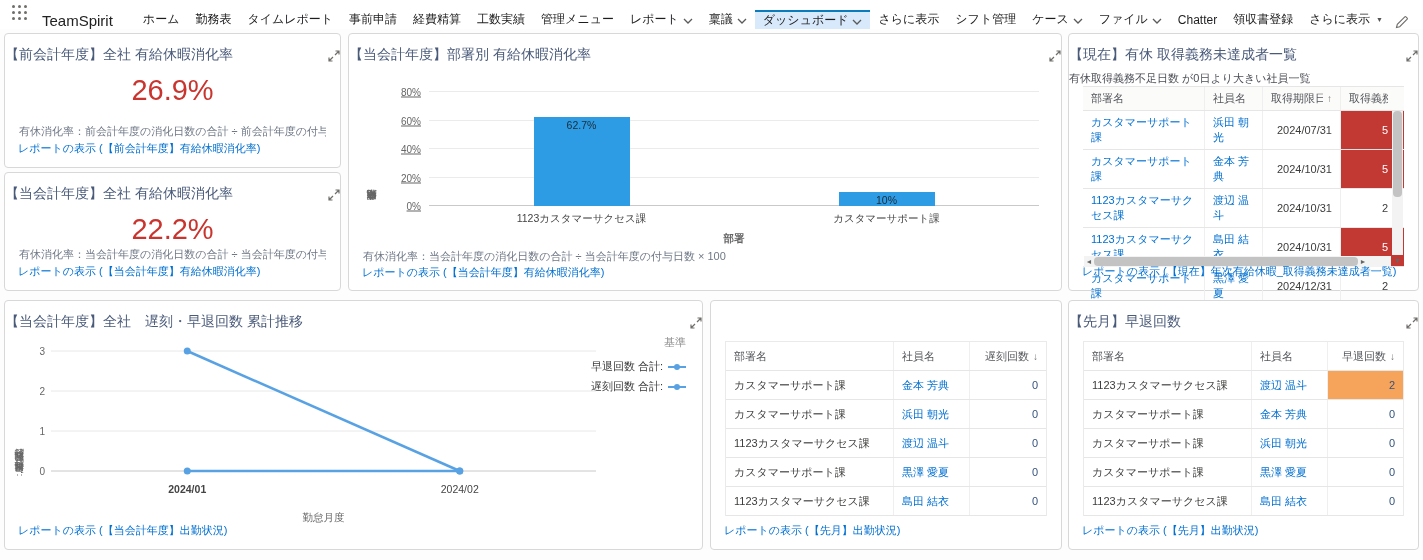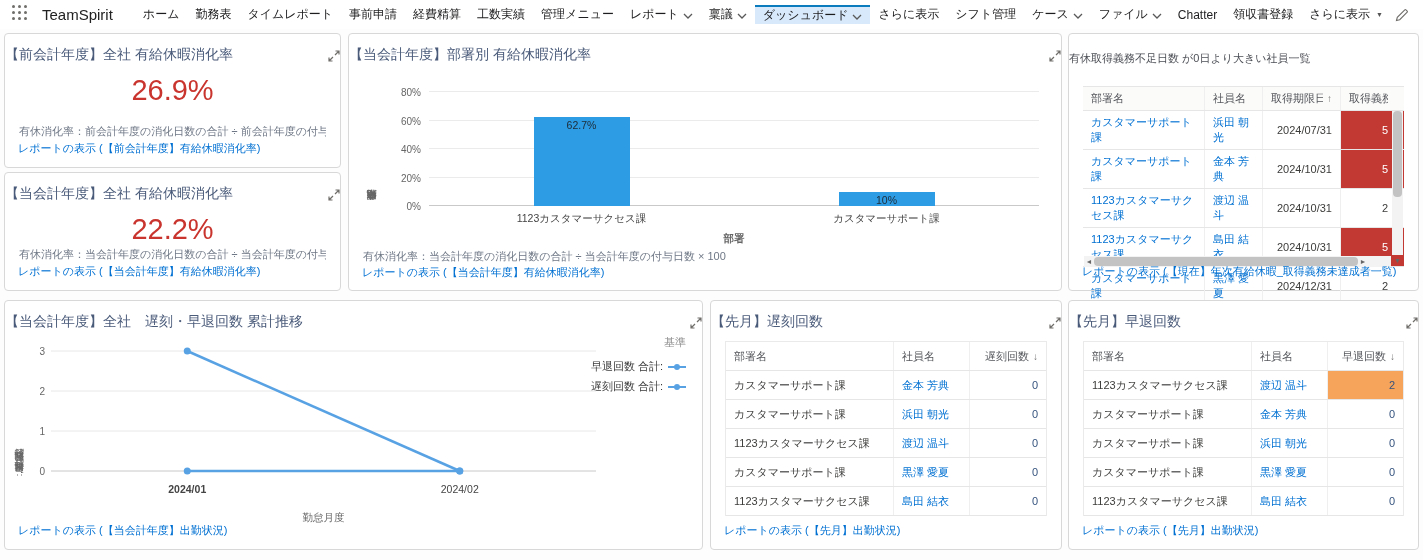--- a/index.html
+++ b/index.html
@@ -1,20 +1,20 @@
 <!DOCTYPE html>
 <html style="--nav-accent: #0a7cbe; --nav-active-bg: #d8e9fb; --link-blue: #0070d2; --metric-red: #c9352e; --alert-red: #c23934; --warning-orange: #f6a45b; --bar-blue: #2e9ce4; --line-blue: #58a2e4; --title-color: #4a5b7a;"><head>
 <meta charset="utf-8">
 <style>
   * { box-sizing: border-box; margin: 0; padding: 0; }
   html,body { width:1423px; height:560px; overflow:hidden; background:#fff;
     font-family:"Liberation Sans","DejaVu Sans",sans-serif; }
 
   
-  .topnav { height:29px; display:flex; align-items:center; padding-left:10px; background:#fff; }
+  .topnav { height:29px; display:flex; align-items:flex-end; padding-left:10px; background:#fff; }
   .waffle { width:22px; margin:5px 8px 0 2px; display:grid; grid-template-columns:repeat(3,5px); grid-template-rows:repeat(3,5px); gap:1px; cursor:pointer; align-self:flex-start;}
   .waffle span { width:3px; height:3px; border-radius:50%; background:#706e6b; }
   .appname { font-size:15px; color:#222; display:flex; align-items:center; margin-right:22px; white-space:nowrap; }
   .navitems { display:flex; align-items:stretch; }
   .nav-item { display:flex; align-items:center; gap:4px; padding:0 8px; font-size:12px; color:#1d1d1f; cursor:pointer; white-space:nowrap; }
   .nav-item.active { background:var(--nav-active-bg); border-top:2px solid var(--nav-accent); }
   .nav-item .caret { font-size:7px; color:#555; margin-left:2px; }
   .pencil { margin-left:auto; margin-right:14px; display:flex; align-items:center; cursor:pointer; }
   .navline { height:3px; background:var(--nav-accent); }
 
@@ -39,21 +39,21 @@
   .abs-desc { position:absolute; left:14px; right:14px; bottom:28px; white-space:nowrap; overflow:hidden; }
   .abs-link { position:absolute; left:13px; bottom:11px; white-space:nowrap; }
 
   
   .bar-ylabel,.line-ylabel { position:absolute; writing-mode:vertical-rl; transform:rotate(180deg);
     font-size:10px; color:#666; display:flex; align-items:center; white-space:nowrap; }
   .bar-ylabel { left:16px; top:58px; height:116px; }
   .bar-plot { position:absolute; left:80px; right:22px; top:58px; height:114px; }
   .gridline { position:absolute; left:0; right:0; height:1px; background:#ebebeb; }
   .gridline.baseline { background:#c9c9c9; }
-  .ytick { position:absolute; left:-48px; width:40px; text-align:right; font-size:10px; color:#666; transform:translateY(50%); }
+  .ytick { position:absolute; left:-48px; width:40px; text-align:right; font-size:10px; color:#666; transform:translateY(50%);text-decoration:underline; }
   .bar { position:absolute; bottom:0; width:96px; transform:translateX(-50%); cursor:pointer; }
   .bar-label { text-align:center; font-size:10.5px; color:#1d2b36; padding-top:2px; }
   .cat-label { position:absolute; top:calc(100% + 6px); transform:translateX(-50%); font-size:10.5px; color:#444; white-space:nowrap; }
   .bar-xlabel { position:absolute; left:80px; right:22px; top:198px; text-align:center; font-size:10.5px; color:#666;font-weight:bold; }
 
   
   .line-ylabel { left:8px; top:44px; height:134px; font-size:9.5px; }
   .line-plot { position:absolute; left:46px; top:44px; width:545px; height:132px; }
   .lytick { position:absolute; left:-26px; width:20px; text-align:right; font-size:10px; color:#666; transform:translateY(-50%); }
   .lxtick { position:absolute; top:calc(100% + 6px); transform:translateX(-50%); font-size:10.5px; color:#444; }
@@ -245,20 +245,28 @@
           <div class="bar-label">10%</div>
         </div>
         <div class="cat-label" style="left: 75%;">カスタマーサポート課</div>
       </div>
     <div class="bar-xlabel">部署</div>
     <div class="desc abs-desc" style="bottom:26px;">有休消化率：当会計年度の消化日数の合計 ÷ 当会計年度の付与日数 × 100</div>
     <a class="rlink abs-link" style="bottom:10px;">レポートの表示 (【当会計年度】有給休暇消化率)</a>
   </section>
 
   <section class="card obcard">
+    <div class="card-head">
+      <div class="card-title">【現在】有休 取得義務未達成者一覧</div>
+      <div class="expand">
+        <svg width="12" height="12" viewBox="0 0 12 12" fill="none" stroke="#706e6b" stroke-width="1.2">
+            <path d="M7.5 1H11v3.5M11 1L7 5M4.5 11H1V7.5M1 11l4-4"></path>
+          </svg>
+      </div>
+    </div>
     <div class="sub">有休取得義務不足日数 が0日より大きい社員一覧</div>
     <div class="otable">
         <div class="orow ohead">
           <div class="ocell oc0">
             <span class="hlabel">部署名</span>
           </div>
           <div class="ocell oc1">
             <span class="hlabel">社員名</span>
           </div>
           <div class="ocell oc2">
@@ -371,28 +379,20 @@
           <circle cx="408.75" cy="126" r="3.5" fill="#58a2e4"></circle>
           <polyline points="136.25,6 408.75,126" fill="none" stroke="#58a2e4" stroke-width="2.5"></polyline>
           <circle cx="136.25" cy="6" r="3.5" fill="#58a2e4"></circle>
           <circle cx="408.75" cy="126" r="3.5" fill="#58a2e4"></circle>
         </svg><div class="lytick" style="top: 126px;">0</div><div class="lytick" style="top: 86px;">1</div><div class="lytick" style="top: 46px;">2</div><div class="lytick" style="top: 6px;">3</div><div class="lxtick" style="left: 136.25px; font-weight: bold;">2024/01</div><div class="lxtick" style="left: 408.75px;">2024/02</div></div>
     <div class="line-xlabel">勤怠月度</div>
     <a class="rlink abs-link">レポートの表示 (【当会計年度】出勤状況)</a>
   </section>
 
   <section class="card latecard">
-    <div class="card-head">
-      <div class="card-title">【先月】遅刻回数</div>
-      <div class="expand">
-        <svg width="12" height="12" viewBox="0 0 12 12" fill="none" stroke="#706e6b" stroke-width="1.2">
-            <path d="M7.5 1H11v3.5M11 1L7 5M4.5 11H1V7.5M1 11l4-4"></path>
-          </svg>
-      </div>
-    </div>
     <div class="stable">
         <div class="srow shead">
           <div class="scell sc0">
             <span class="hlabel">部署名</span>
           </div>
           <div class="scell sc1">
             <span class="hlabel">社員名</span>
           </div>
           <div class="scell sc2">
             <span class="hlabel">遅刻回数</span>

